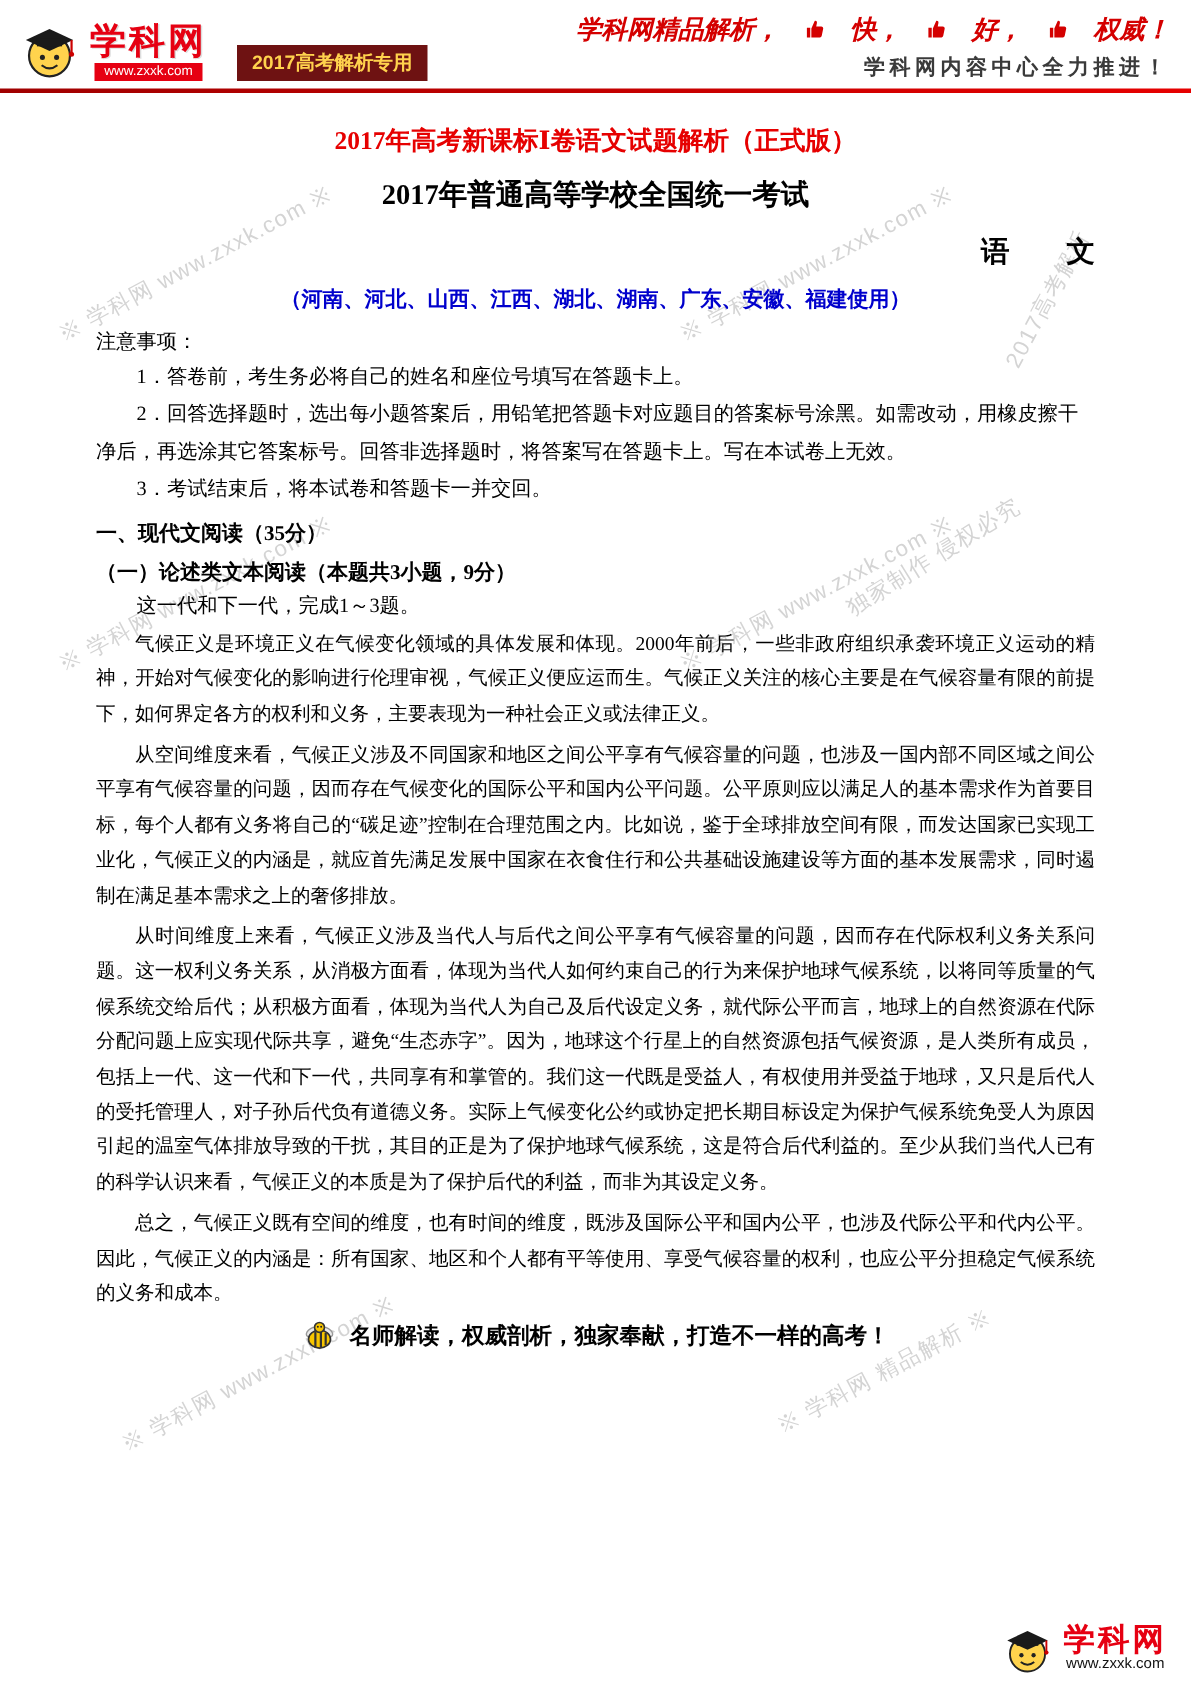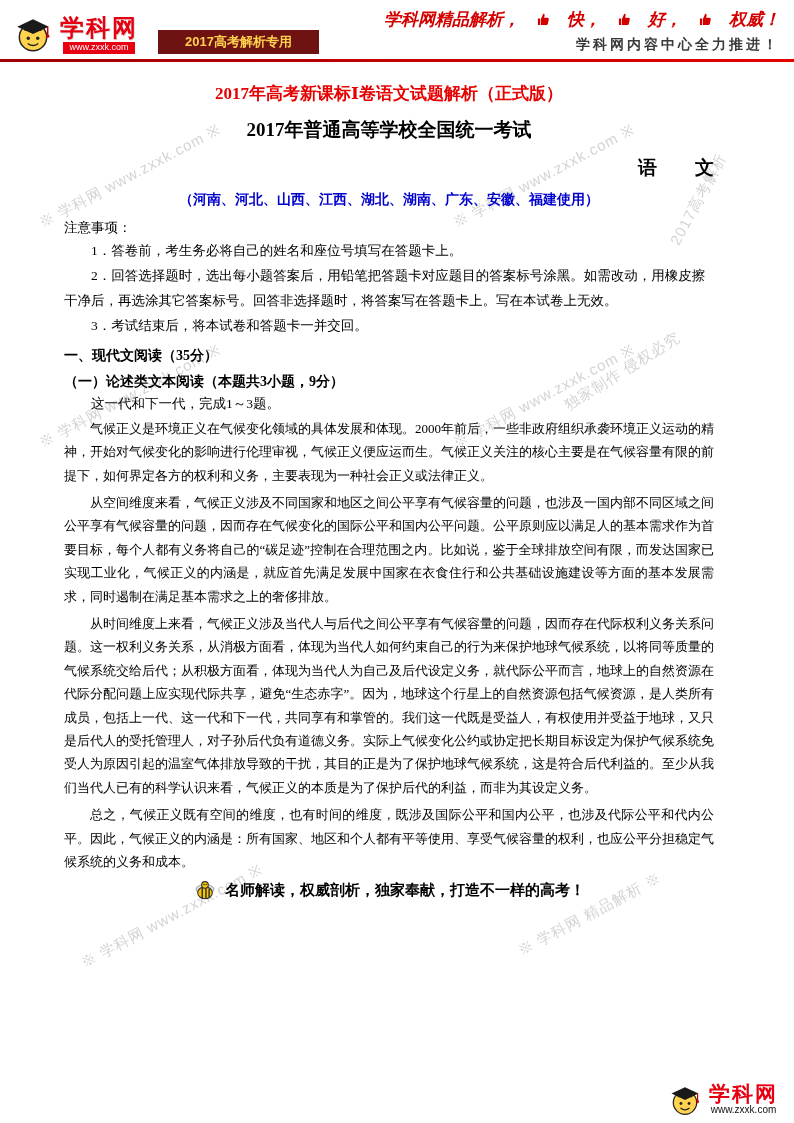--- a/index.html
+++ b/index.html
@@ -22,30 +22,30 @@
   
   header{position:relative;z-index:2;display:flex;justify-content:space-between;
          align-items:flex-end;padding:8px 14px 5px 12px;}
   .logo-left{display:flex;align-items:flex-end;gap:6px;}
   .brand-stack{display:flex;flex-direction:column;align-items:center;line-height:1.1;}
   .brand-name{color:#e60012;font-weight:bold;font-size:24px;letter-spacing:2px;
               font-family:"Liberation Sans",sans-serif;text-shadow:1px 1px 0 #00000022;}
   .brand-url{background:#e60012;color:#fff;font-size:9px;padding:1px 6px;margin-top:1px;
              font-family:"Liberation Sans",sans-serif;}
   .badge{background:#6e1212;color:#ffd24d;font-size:13px;font-weight:bold;
-         padding:3px 27px;margin-left:14px;font-family:"Liberation Sans",sans-serif;}
+         padding:3px 10px;margin-left:14px;font-family:"Liberation Sans",sans-serif;}
   .slogan{text-align:right;}
   .slogan-main{color:#d40000;font-size:17px;font-weight:bold;font-style:italic;
                display:flex;align-items:center;justify-content:flex-end;gap:16px;}
   .slogan-main .thumb{display:inline-flex;margin:0 1px;}
   .slogan-sub{color:#3a3a3a;font-size:14px;font-weight:bold;letter-spacing:3px;margin-top:5px;}
   .redline{position:relative;z-index:2;height:3px;background:linear-gradient(to right,#a00000,#e60000);}
 
   
-  main{position:relative;z-index:1;padding:12px 80px 0 64px;}
+  main{position:relative;z-index:1;padding:12px 64px 0 64px;}
   .doc-title{color:#e60000;text-align:center;font-size:17px;font-weight:bold;margin:8px 0 12px 0;}
   .secret{font-size:14px;margin:4px 0 2px 0;}
   .exam-title{text-align:center;font-size:19px;font-weight:bold;margin:8px 0 4px 0;}
   .subject{text-align:right;font-size:19px;font-weight:bold;margin:12px 0 10px 0;}
   .regions{text-align:center;color:#0000cc;font-size:14px;font-weight:bold;margin:8px 0 10px 0;}
   .notice-title{font-size:13.5px;margin:6px 0 2px 0;}
   .notice{font-size:13.5px;line-height:1.85;text-indent:2em;margin:0;}
   .sec-head{font-weight:bold;font-size:14px;margin:8px 0 2px 0;}
   .instr{font-size:13.5px;text-indent:2em;margin:4px 0;}
   .para{font-size:13px;line-height:1.8;text-indent:2em;margin:4px 0;text-align:justify;}

